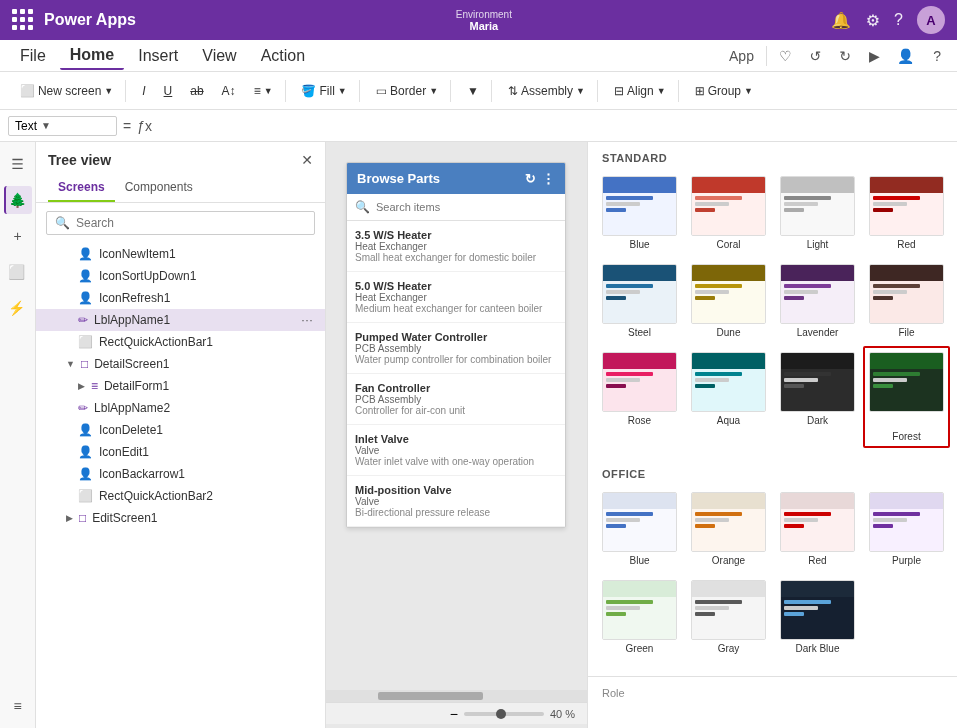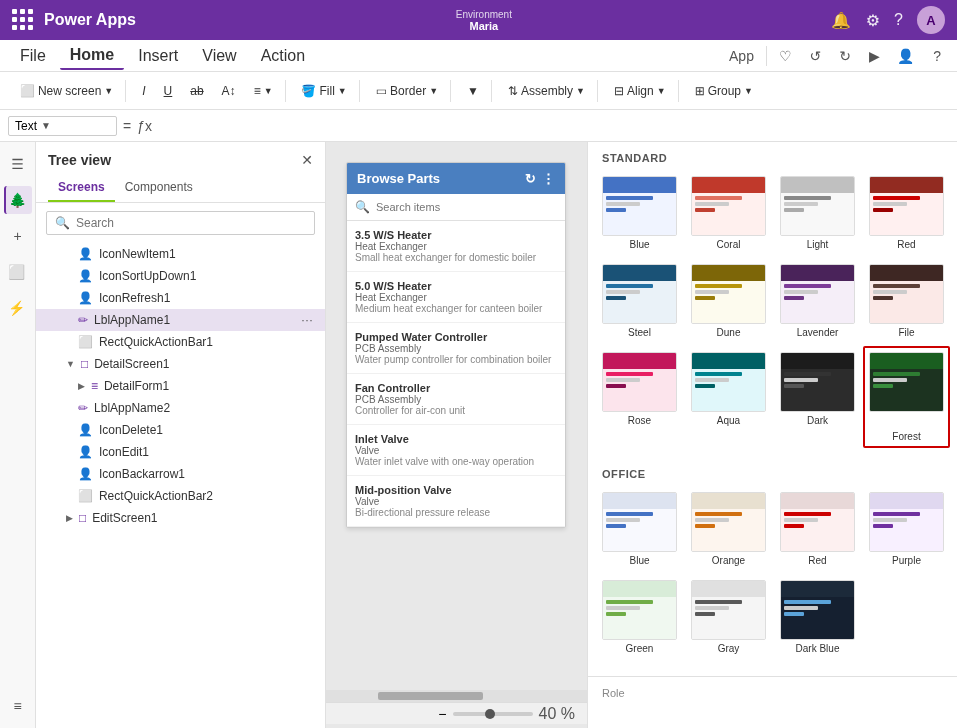--- a/index.html
+++ b/index.html
@@ -433,21 +433,21 @@
 
     <div style="position:absolute;bottom:26px;left:0;right:370px;height:12px;background:#e0e0e0;display:flex;align-items:center;">
       <div style="height:8px;background:#aaa;width:40%;margin-left:20%;border-radius:2px;"></div>
     </div>
 
     <div style="position:absolute;bottom:4px;left:0;right:370px;height:22px;background:#f0f0f0;border-top:1px solid #ddd;display:flex;align-items:center;justify-content:flex-end;padding:0 12px;gap:6px;">
       <span style="cursor:pointer;font-size:14px;">−</span>
       <div style="width:80px;height:4px;background:#ccc;border-radius:2px;position:relative;">
         <div style="width:10px;height:10px;background:#555;border-radius:50%;position:absolute;top:-3px;left:40%;cursor:pointer;"></div>
       </div>
-      <span style="font-size:16px;color:#555;">40 %</span>
+      <span style="font-size:11px;color:#555;">40 %</span>
     </div>
 
     <div class="theme-overlay">
       <div class="theme-section-title">STANDARD</div>
       <div class="theme-grid" id="standard-grid">
           <div class="theme-item">
             <div class="theme-preview">
               <div class="tp-header" style="background: rgb(68, 114, 196);"></div>
               <div class="tp-body" style="background: rgb(240, 244, 255);">
                 <div class="tp-line" style="background: rgb(68, 114, 196); width: 70%;"></div>

